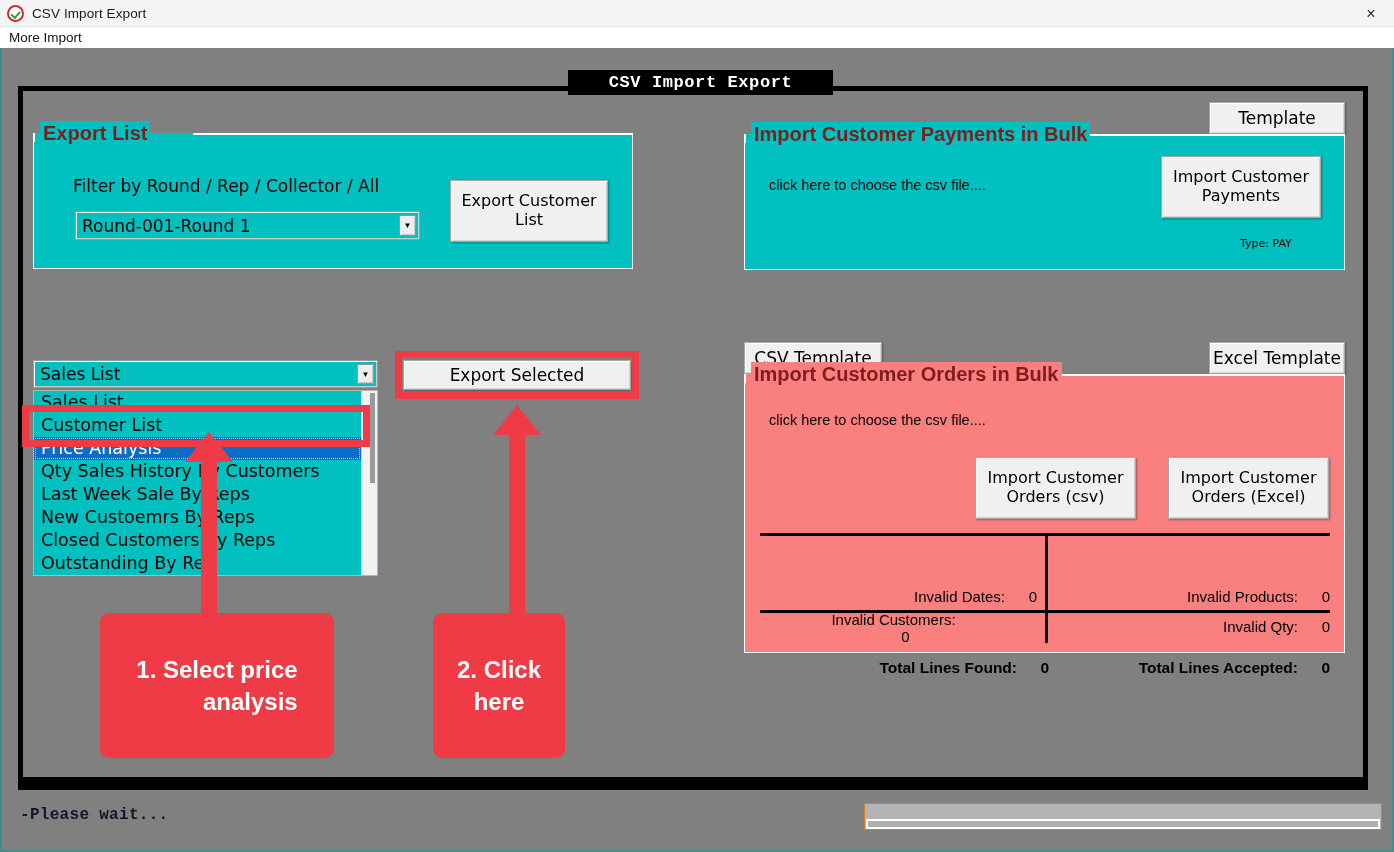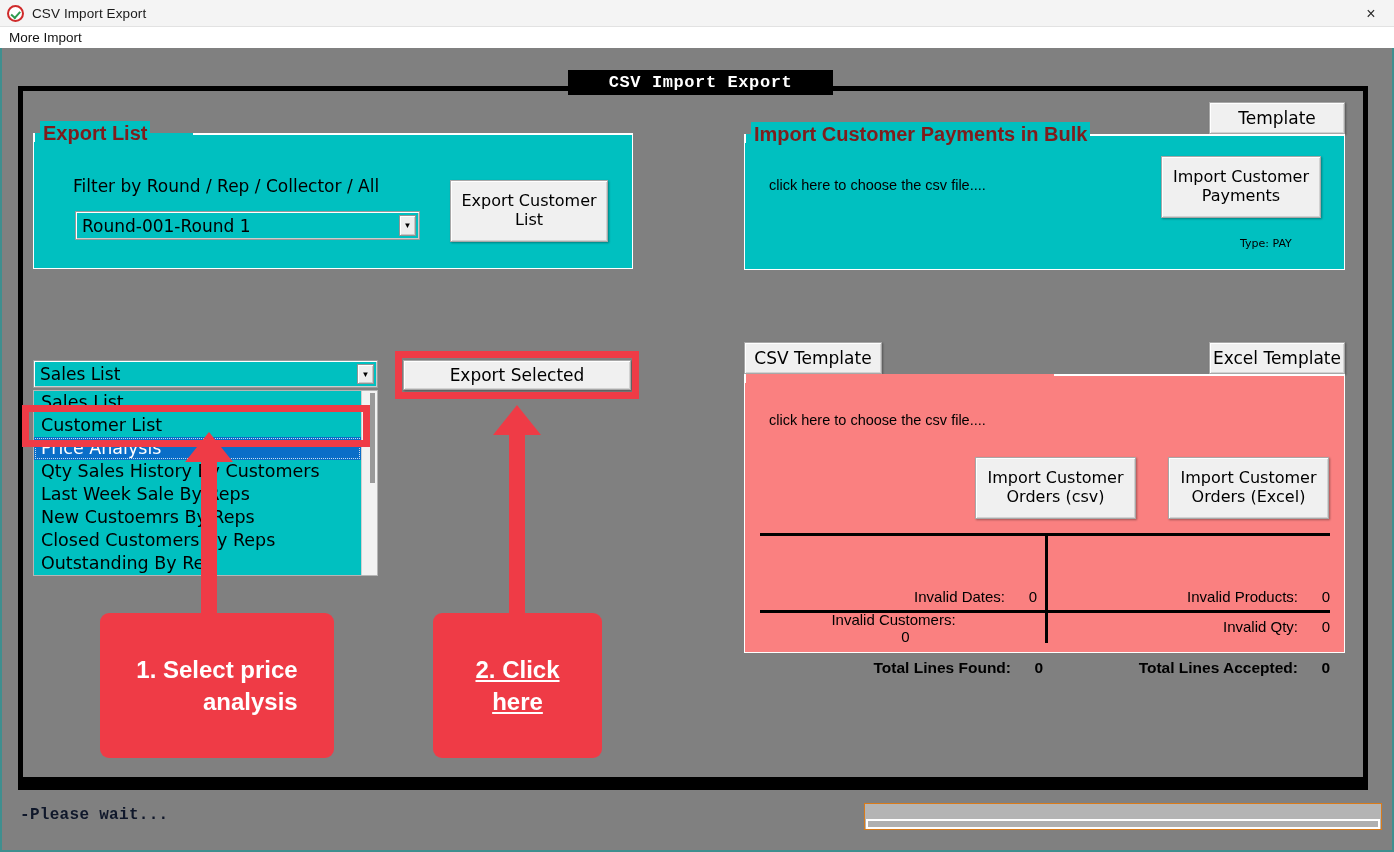--- a/index.html
+++ b/index.html
@@ -274,20 +274,21 @@
     <div class="lbl comic" style="left:456px; top:103px; font-size:11px;margin-left:40px;">Type: PAY</div>
   </div>
 
   <div class="btn comic" style="position:absolute; left:744px; top:342px; width:138px; height:32px; font-size:17px;">CSV Template</div>
   <div class="btn comic" style="position:absolute; left:1209px; top:342px; width:136px; height:32px; font-size:17px;">Excel Template</div>
 
   <div class="groupbox pink" style="left:744px; top:374px; width:601px; height:279px;">
     <div class="gb-body"></div>
     <div class="gb-leftnub"></div>
     <div class="gb-topright" style="left:310px; right:0;"></div>
+    <div class="gb-title pink">Import Customer Orders in Bulk</div>
 
     <div class="lbl" style="left:25px; top:38px; font-size:14.5px; font-family:'Liberation Sans',sans-serif;">click here to choose the csv file....</div>
 
     <div class="btn comic" style="position:absolute; left:231px; top:83px; width:161px; height:62px; white-space:pre-line;">Import Customer
 Orders (csv)</div>
     <div class="btn comic" style="position:absolute; left:424px; top:83px; width:161px; height:62px; white-space:pre-line;">Import Customer
 Orders (Excel)</div>
 
     <div class="stats" style="left:16px; top:159px; width:570px; height:110px;">
       <div class="hr" style="top:0;"></div>
@@ -303,39 +304,39 @@
         <span class="stat-val">0</span>
       </div>
       <div class="stat-cell" style="left:293px; top:10px; width:277px; height:30px;">
         <span class="stat-lab">Invalid Products:</span>
         <span class="stat-val">0</span>
       </div>
       <div class="stat-cell" style="left:293px; top:40px; width:277px; height:30px;">
         <span class="stat-lab">Invalid Qty:</span>
         <span class="stat-val">0</span>
       </div>
-      <div class="stat-cell bold" style="left:6px; top:82px; width:277px; height:30px;">
+      <div class="stat-cell bold" style="left:12px; top:82px; width:277px; height:30px;">
         <span class="stat-lab">Total Lines Found:</span>
         <span class="stat-val">0</span>
       </div>
       <div class="stat-cell bold" style="left:293px; top:82px; width:277px; height:30px;">
         <span class="stat-lab">Total Lines Accepted:</span>
         <span class="stat-val">0</span>
       </div>
     </div>
   </div>
 
   <div class="arrow-head" style="left:185px; top:432px;"></div>
   <div class="arrow-shaft" style="left:201px; top:460px; height:155px;"></div>
   <div class="callout" style="left:100px; top:613px; width:234px; height:145px; white-space:pre-line;text-align:right;">1. Select price
 analysis</div>
 
   <div class="arrow-head" style="left:493px; top:405px;"></div>
   <div class="arrow-shaft" style="left:509px; top:433px; height:182px;"></div>
-  <div class="callout" style="left:433px; top:613px; width:169px; height:145px; white-space:pre-line;text-decoration:underline;">2. Click
+  <div class="callout" style="left:433px; top:613px; width:132px; height:145px; white-space:pre-line;">2. Click
 here</div>
 
   <div class="status-bar-black"></div>
   <div class="status-text">-Please wait...</div>
   <div class="progress-outer">
     <div class="progress-track"></div>
   </div>
 
 </div>
 

